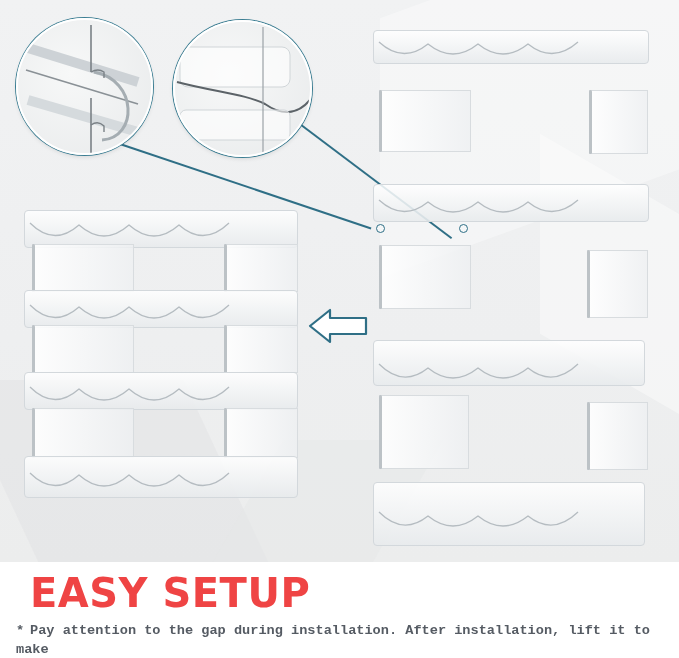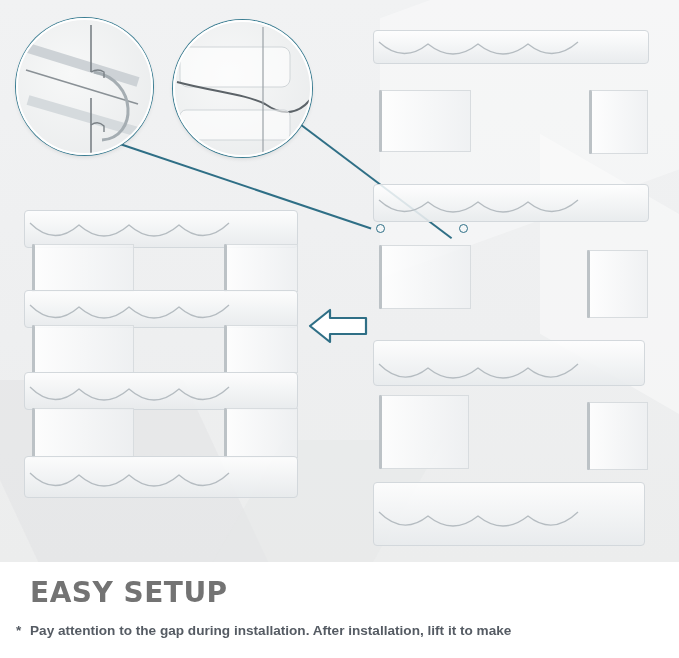--- a/index.html
+++ b/index.html
@@ -19,26 +19,26 @@
     .facet-2 { left: 0; top: 380px; width: 230px; height: 200px; background: rgba(220,222,224,0.35); transform: skewX(25deg); }
     .facet-3 { left: 540px; top: 180px; width: 160px; height: 200px; background: rgba(255,255,255,0.4); transform: skewY(30deg); }
     .facet-4 { left: 240px; top: 440px; width: 160px; height: 150px; background: rgba(230,231,232,0.5); transform: skewX(-30deg); }
 
     .bottom-band {
       position: absolute; left: 0; top: 562px; width: 679px; height: 96px; background: #ffffff;
     }
     .title {
       position: absolute; left: 30px; top: 567px; margin: 0;
       font-family: "DejaVu Sans", sans-serif; font-weight: bold;
-      font-size: 28px; letter-spacing: 0.5px;
-      color: #737373; line-height: 52px;
+      font-size: 40px; letter-spacing: 0.5px;
+      color: #ef4444; line-height: 52px;
     }
     .note {
       position: absolute; left: 16px; top: 621px; width: 650px;
-      font-family: Liberation Sans, sans-serif; font-weight: bold;
+      font-family: Liberation Mono, monospace; font-weight: bold;
       font-size: 13.6px; line-height: 19px; color: #555b63;
     }
     .note .asterisk { display: inline-block; width: 14px; }
     .note .line2 { padding-left: 14px; display: block; }
 
     
     .magnifier {
       position: absolute; border-radius: 50%;
       border: 2px solid #ffffff;
       box-shadow: 0 0 0 1px #3a7d92, 0 2px 4px rgba(0,0,0,0.1);

